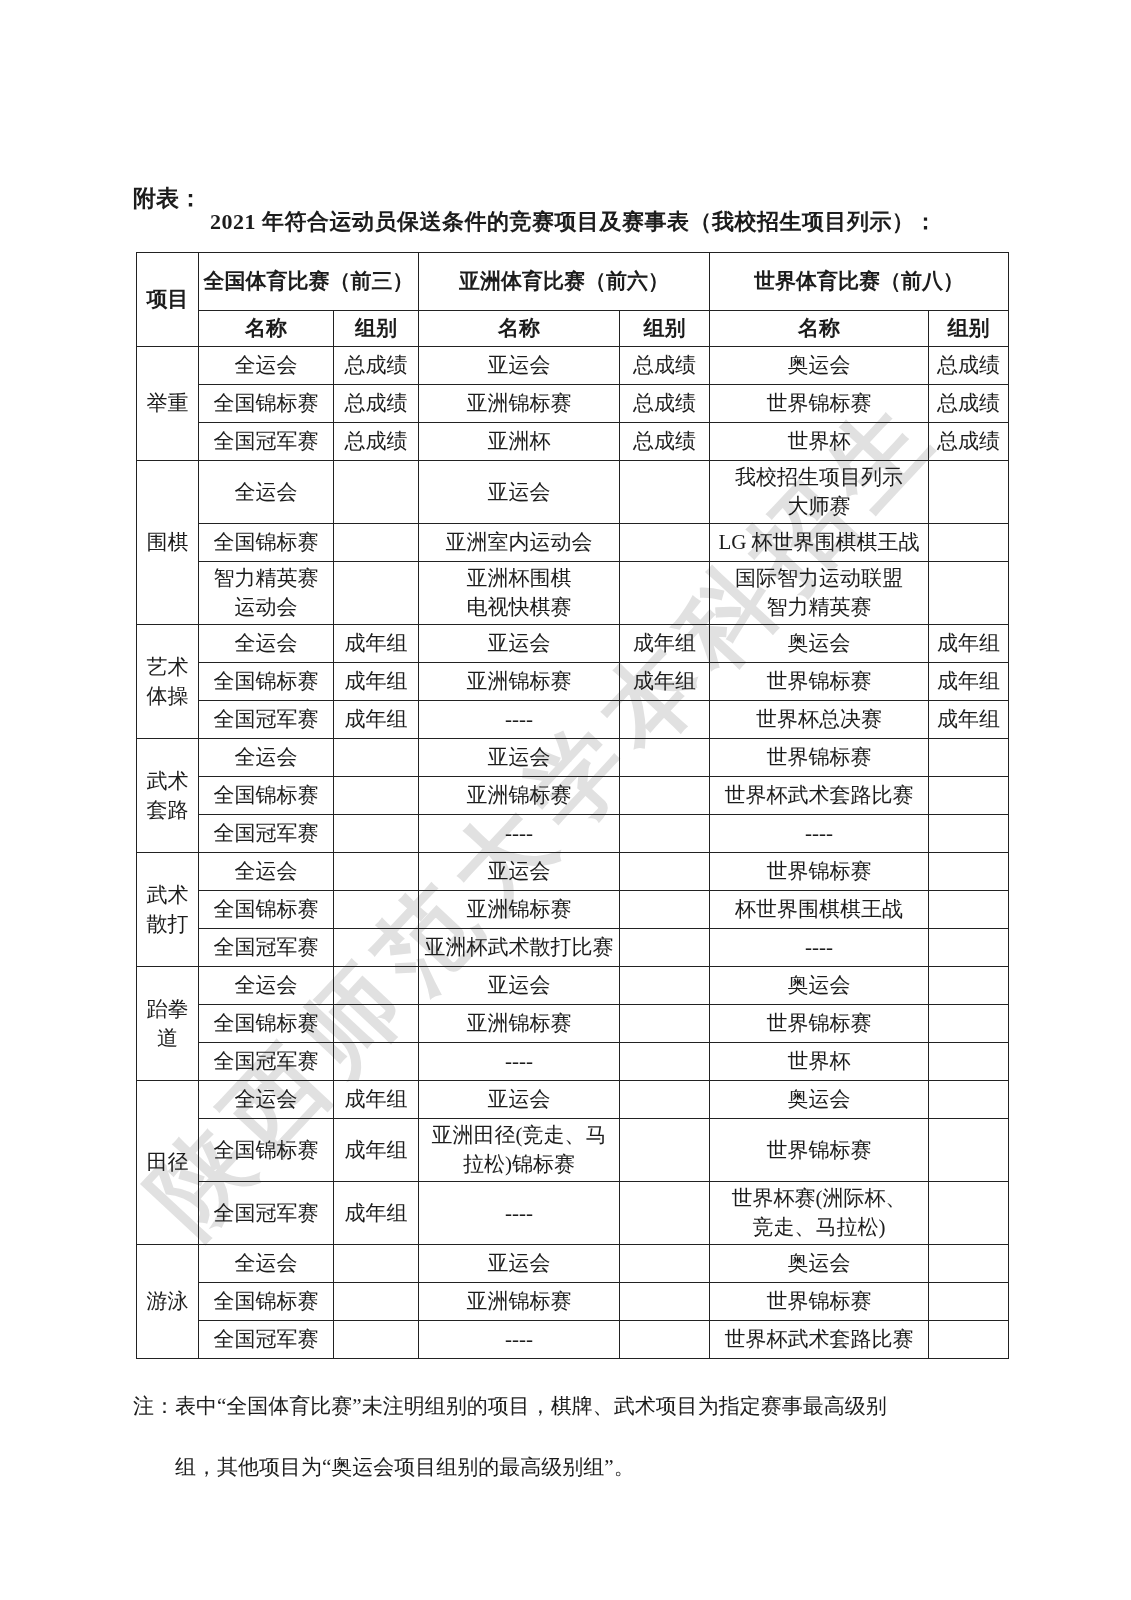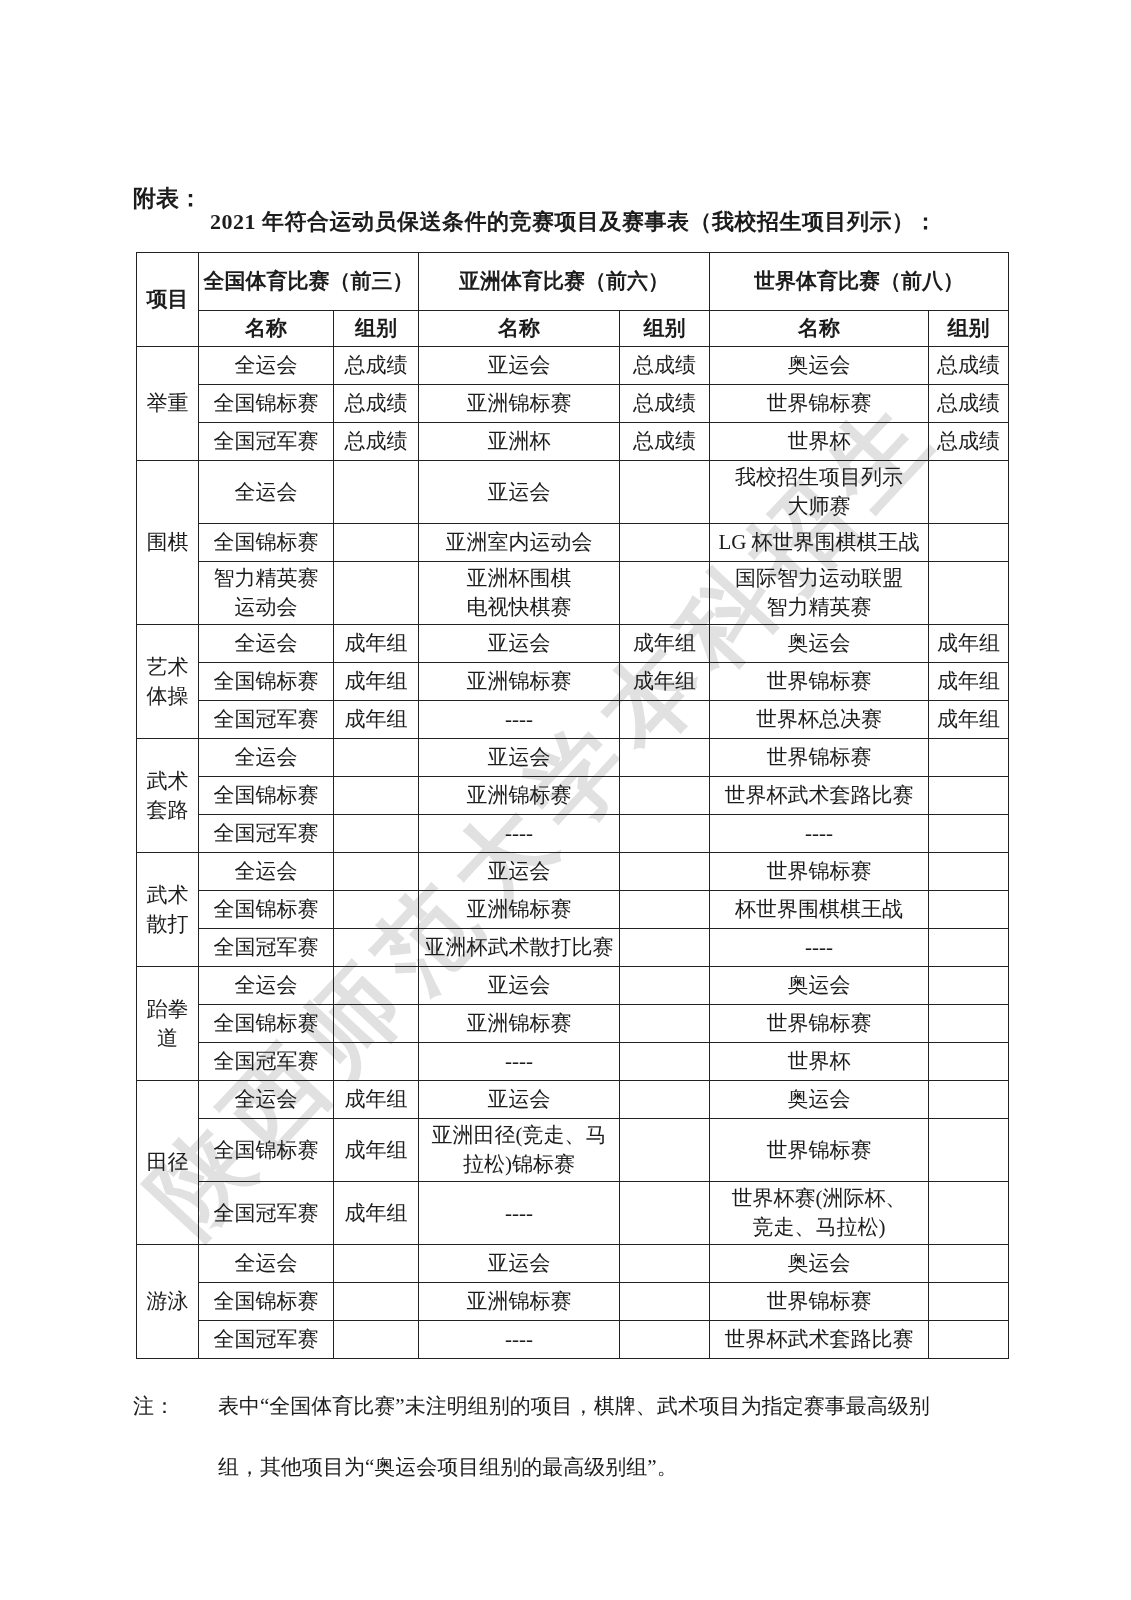--- a/index.html
+++ b/index.html
@@ -83,21 +83,20 @@
     display:flex;
     z-index:1;
   }
   .note .note-label{
     flex:0 0 auto;
     white-space:nowrap;
   }
   .note .note-text{
     flex:1 1 auto;
     white-space:pre-line;
-    margin-left:43px;
   }
   .page-footer{
     position:absolute;
     left:0;
     top:1478px;
     width:100%;
     text-align:center;
     font-size:17px;
     z-index:1;
   }

